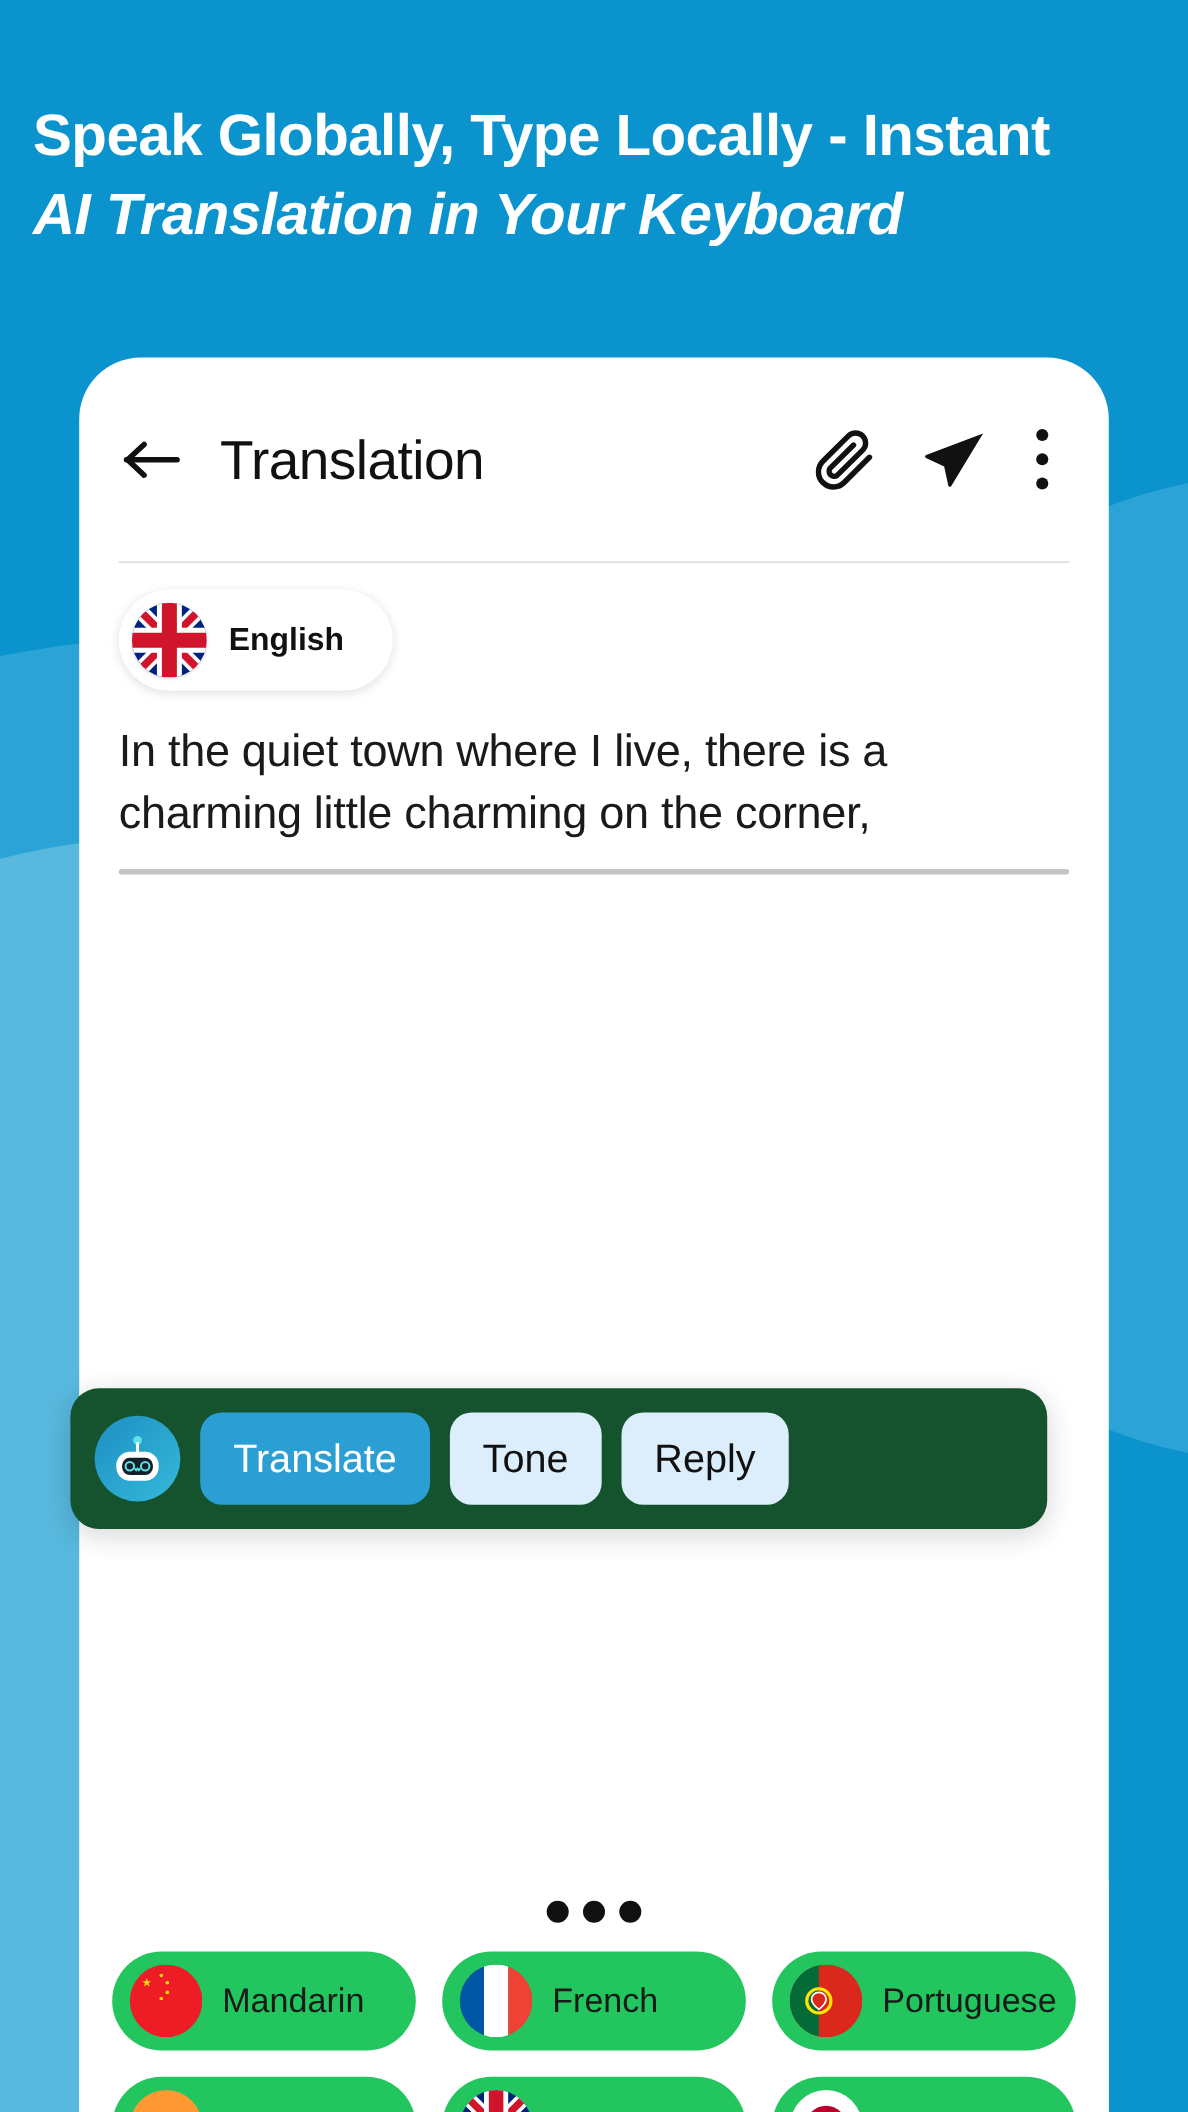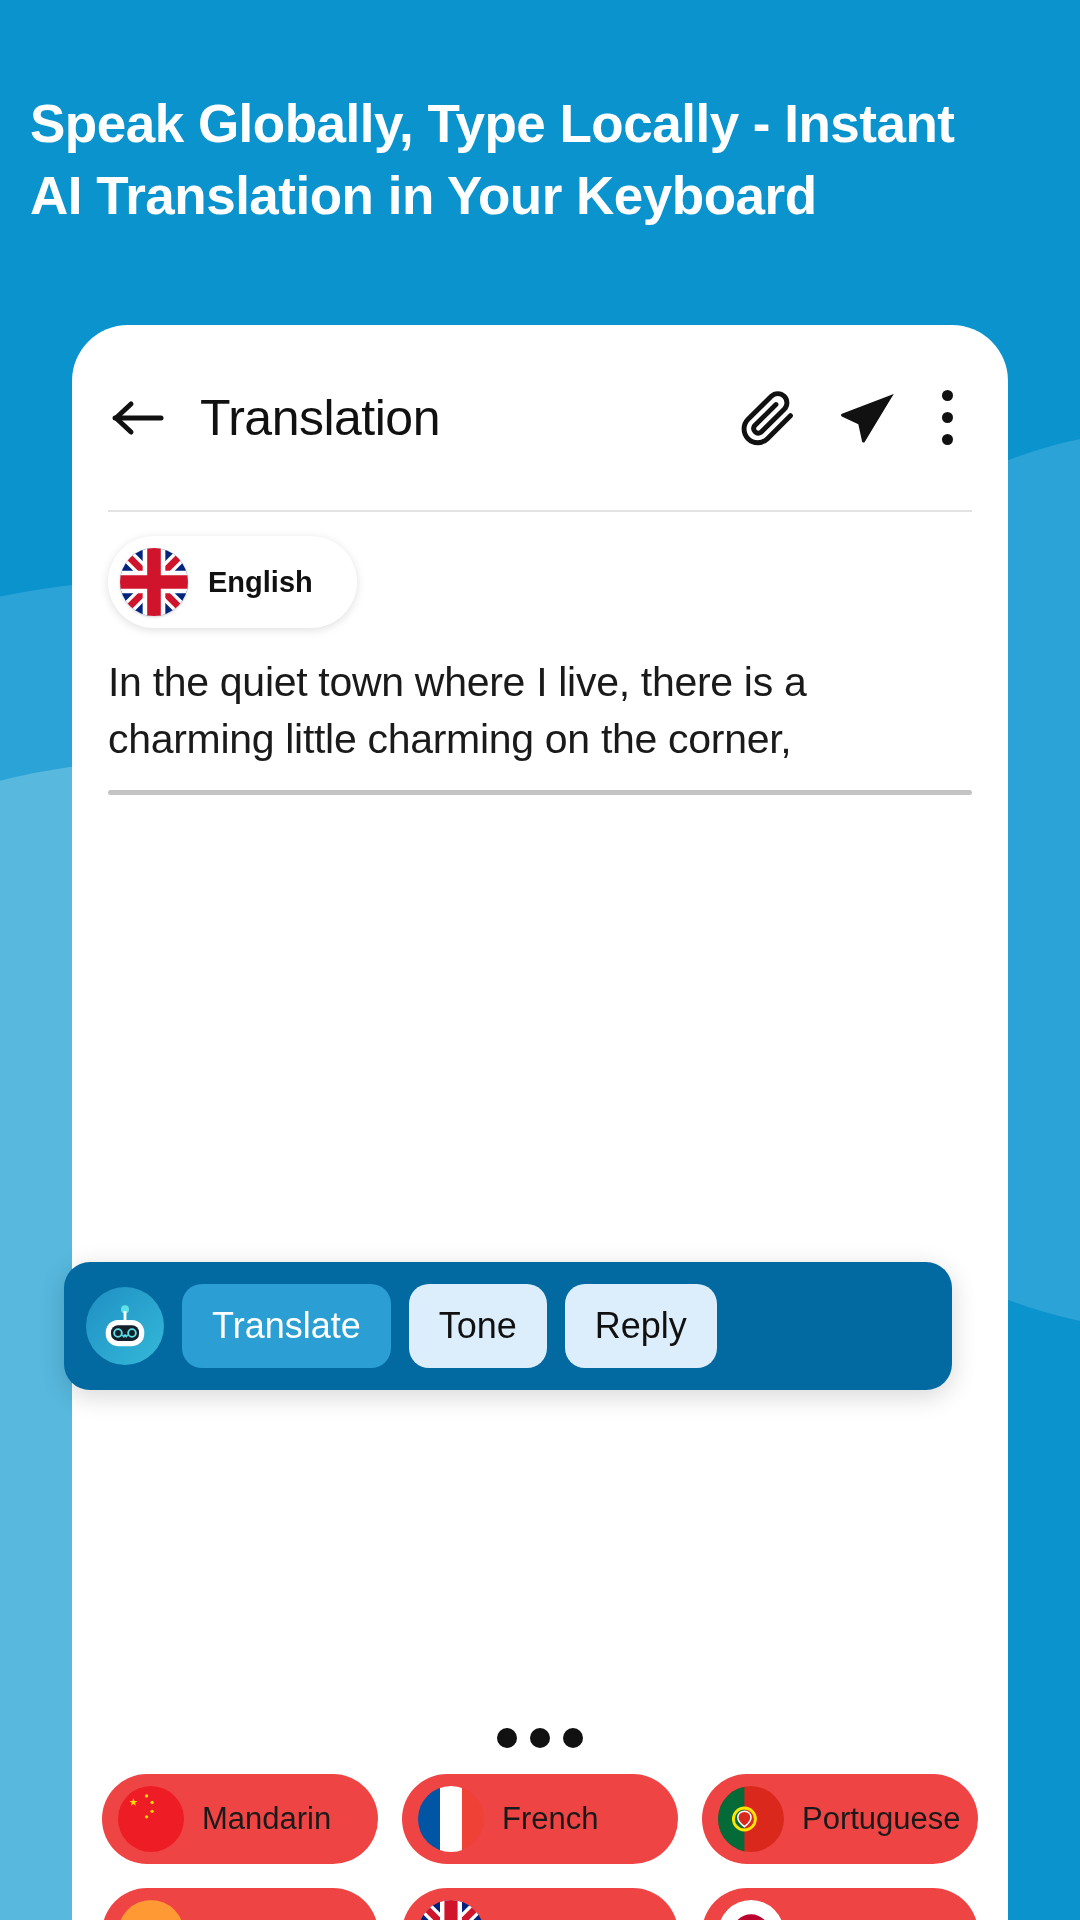--- a/index.html
+++ b/index.html
@@ -38,21 +38,21 @@
     position:absolute;
     top:88px; left:0; right:0;
     color:#ffffff;
     font-weight:bold;
     font-size:53px;
     line-height:72px;
     letter-spacing:-0.5px;
     padding:0 30px;
     z-index:5;
   }
-  .headline .l2 { display:block; }
+  .headline .l2 { display:block;font-style:italic; }
 
   
   .phone {
     position:absolute;
     left:72px; top:325px;
     width:936px; height:1620px;
     background:#ffffff;
     border-radius:56px 56px 0 0;
     overflow:hidden;
     z-index:4;
@@ -123,21 +123,21 @@
     color:#1a1a1a;
     margin-top:26px;
     letter-spacing:-0.3px;
   }
 
   
   .ai-bar {
     position:absolute;
     left:64px; top:1262px;
     width:888px;
-    background:#0369a1;
+    background:#14532d;
     border-radius:26px;
     box-shadow:0 6px 26px rgba(0,0,0,0.16);
     display:flex;
     align-items:center;
     gap:18px;
     padding:22px 0 22px 22px;
     z-index:7;
     overflow:hidden;
   }
   .bot-avatar {
@@ -165,21 +165,21 @@
     padding:0 30px;
     z-index:5;
   }
   .handle-dots {
     display:flex; justify-content:center; gap:13px; padding:18px 0 26px;
   }
   .handle-dots i { width:20px; height:20px; border-radius:50%; background:#111; display:block; }
 
   .lang-grid { display:grid; grid-template-columns:repeat(3,1fr); gap:24px 24px; }
   .lang-pill {
-    background:#ef4444;
+    background:#22c55e;
     border-radius:60px;
     height:90px;
     display:flex;
     align-items:center;
     gap:18px;
     padding:0 16px;
     overflow:hidden;
   }
   .lang-pill .flag { width:66px; height:66px; box-shadow:none; }
   .lang-pill .name { font-size:31px; color:#1a1a1a; white-space:nowrap; }

